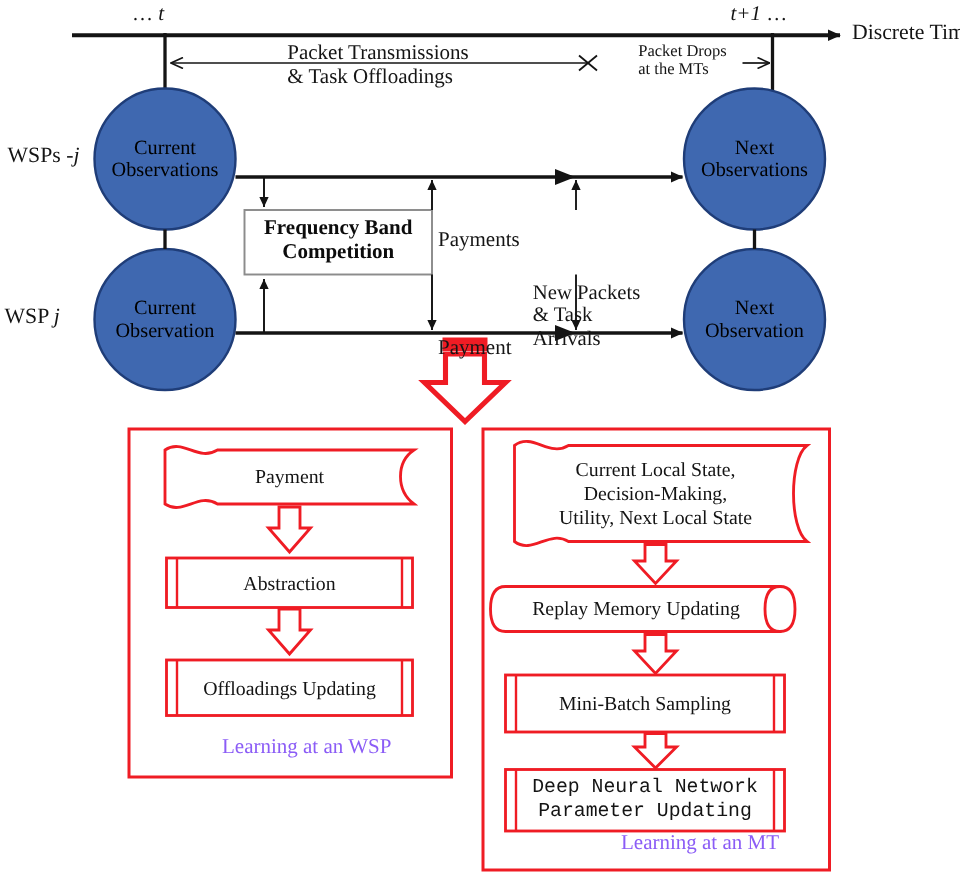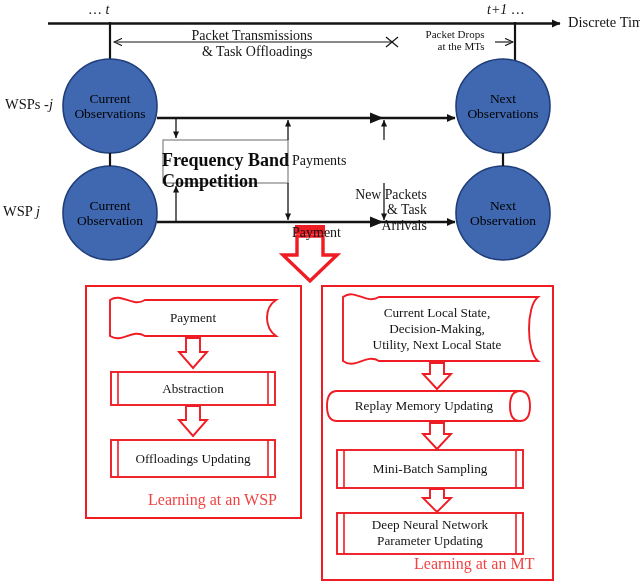--- a/index.html
+++ b/index.html
@@ -25,21 +25,21 @@
     top: 0;
     width: 640px;
     height: 586px;
   }
   .lbl {
     position: absolute;
     font-family: "Liberation Serif", "DejaVu Serif", serif;
     color: #151515;
     line-height: 1.12;
     white-space: pre;
-    text-align: right;
+    text-align: left;
   }
   .lbl.left   { text-align: left; margin-top: 36px;  }
   .center-box {
     transform: translateX(-50%);
   }
   .circ-text {
     position: absolute;
     width: 110px;
     text-align: center;
     font-size: 13.5px;
@@ -53,40 +53,39 @@
     text-align: center;
     font-size: 13.2px;
     line-height: 1.2;
     color: #141414;
     transform: translate(-50%, -50%);
     white-space: pre;
     pointer-events: none;
   }
   .fbc-text {
     position: absolute;
-    text-align: left;
-    font-size: 18px;
+    text-align: center;
+    font-size: 14px;
     font-weight: bold;
     line-height: 1.15;
     color: #0c0c0c;
     transform: translate(-50%, -50%);
     white-space: pre;
-    margin-top: 10px;
   }
   .tl-text {
     position: absolute;
     font-size: 14px;
     color: #141414;
     white-space: pre;
   }
   .ital { font-style: italic; }
   .panel-cap {
     position: absolute;
-    font-size: 16px;
-    color: #ef4444;
+    font-size: 14px;
+    color: #8b5cf6;
     white-space: pre;
     text-align: center;
   }
 </style>
 </head>
 <body>
 
 <div id="stage">
 
   <svg id="vec" viewBox="0 0 640 586">
@@ -249,17 +248,17 @@
   <div class="node-text" style="left:193px; top:318px;">Payment</div>
   <div class="node-text" style="left:193px; top:389px;">Abstraction</div>
   <div class="node-text" style="left:193px; top:459px;">Offloadings Updating</div>
   <div class="panel-cap" style="left:148px; top:491px;">Learning at an WSP</div>
 
   <div class="node-text" style="left:424px; top:406px;">Replay Memory Updating</div>
   <div class="node-text" style="left:437px; top:329px;">Current Local State,
 Decision-Making,
 Utility, Next Local State</div>
   <div class="node-text" style="left:430px; top:469px;">Mini-Batch Sampling</div>
-  <div class="node-text" style="left:430px; top:533px;">Deep Neural Network
+  <div class="node-text" style="left:430px; top:533px;font-family:Liberation Mono, monospace;">Deep Neural Network
 Parameter Updating</div>
   <div class="panel-cap" style="left:414px; top:555px;">Learning at an MT</div>
 
 </div>
 
 </body></html>

